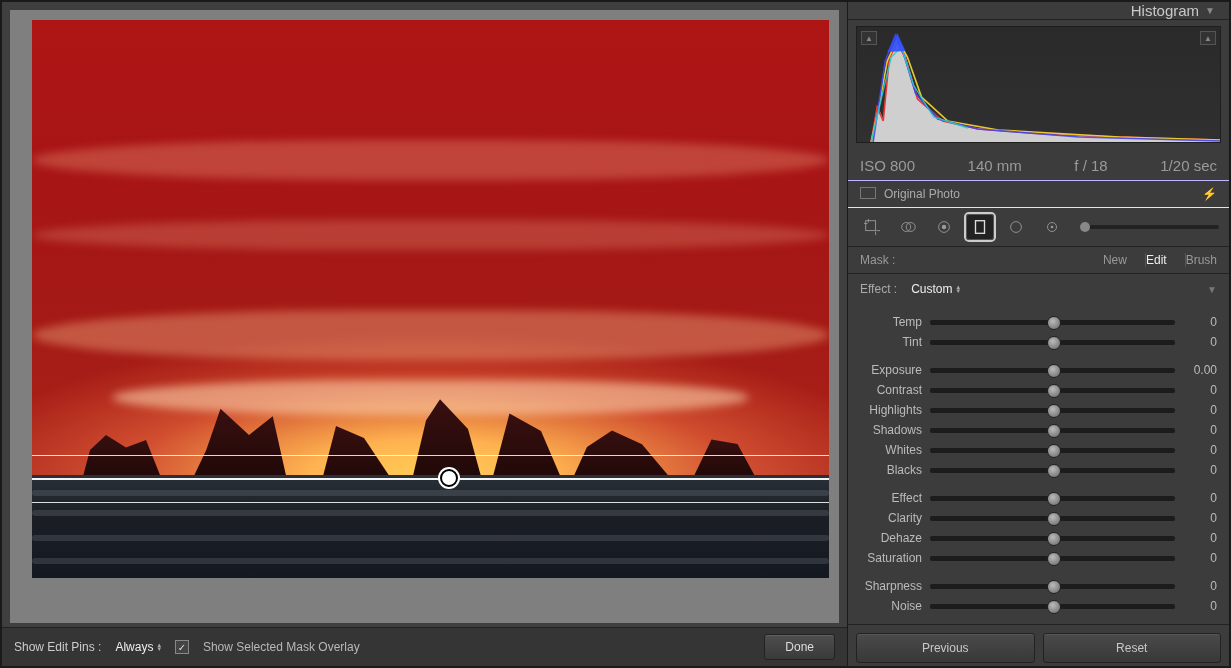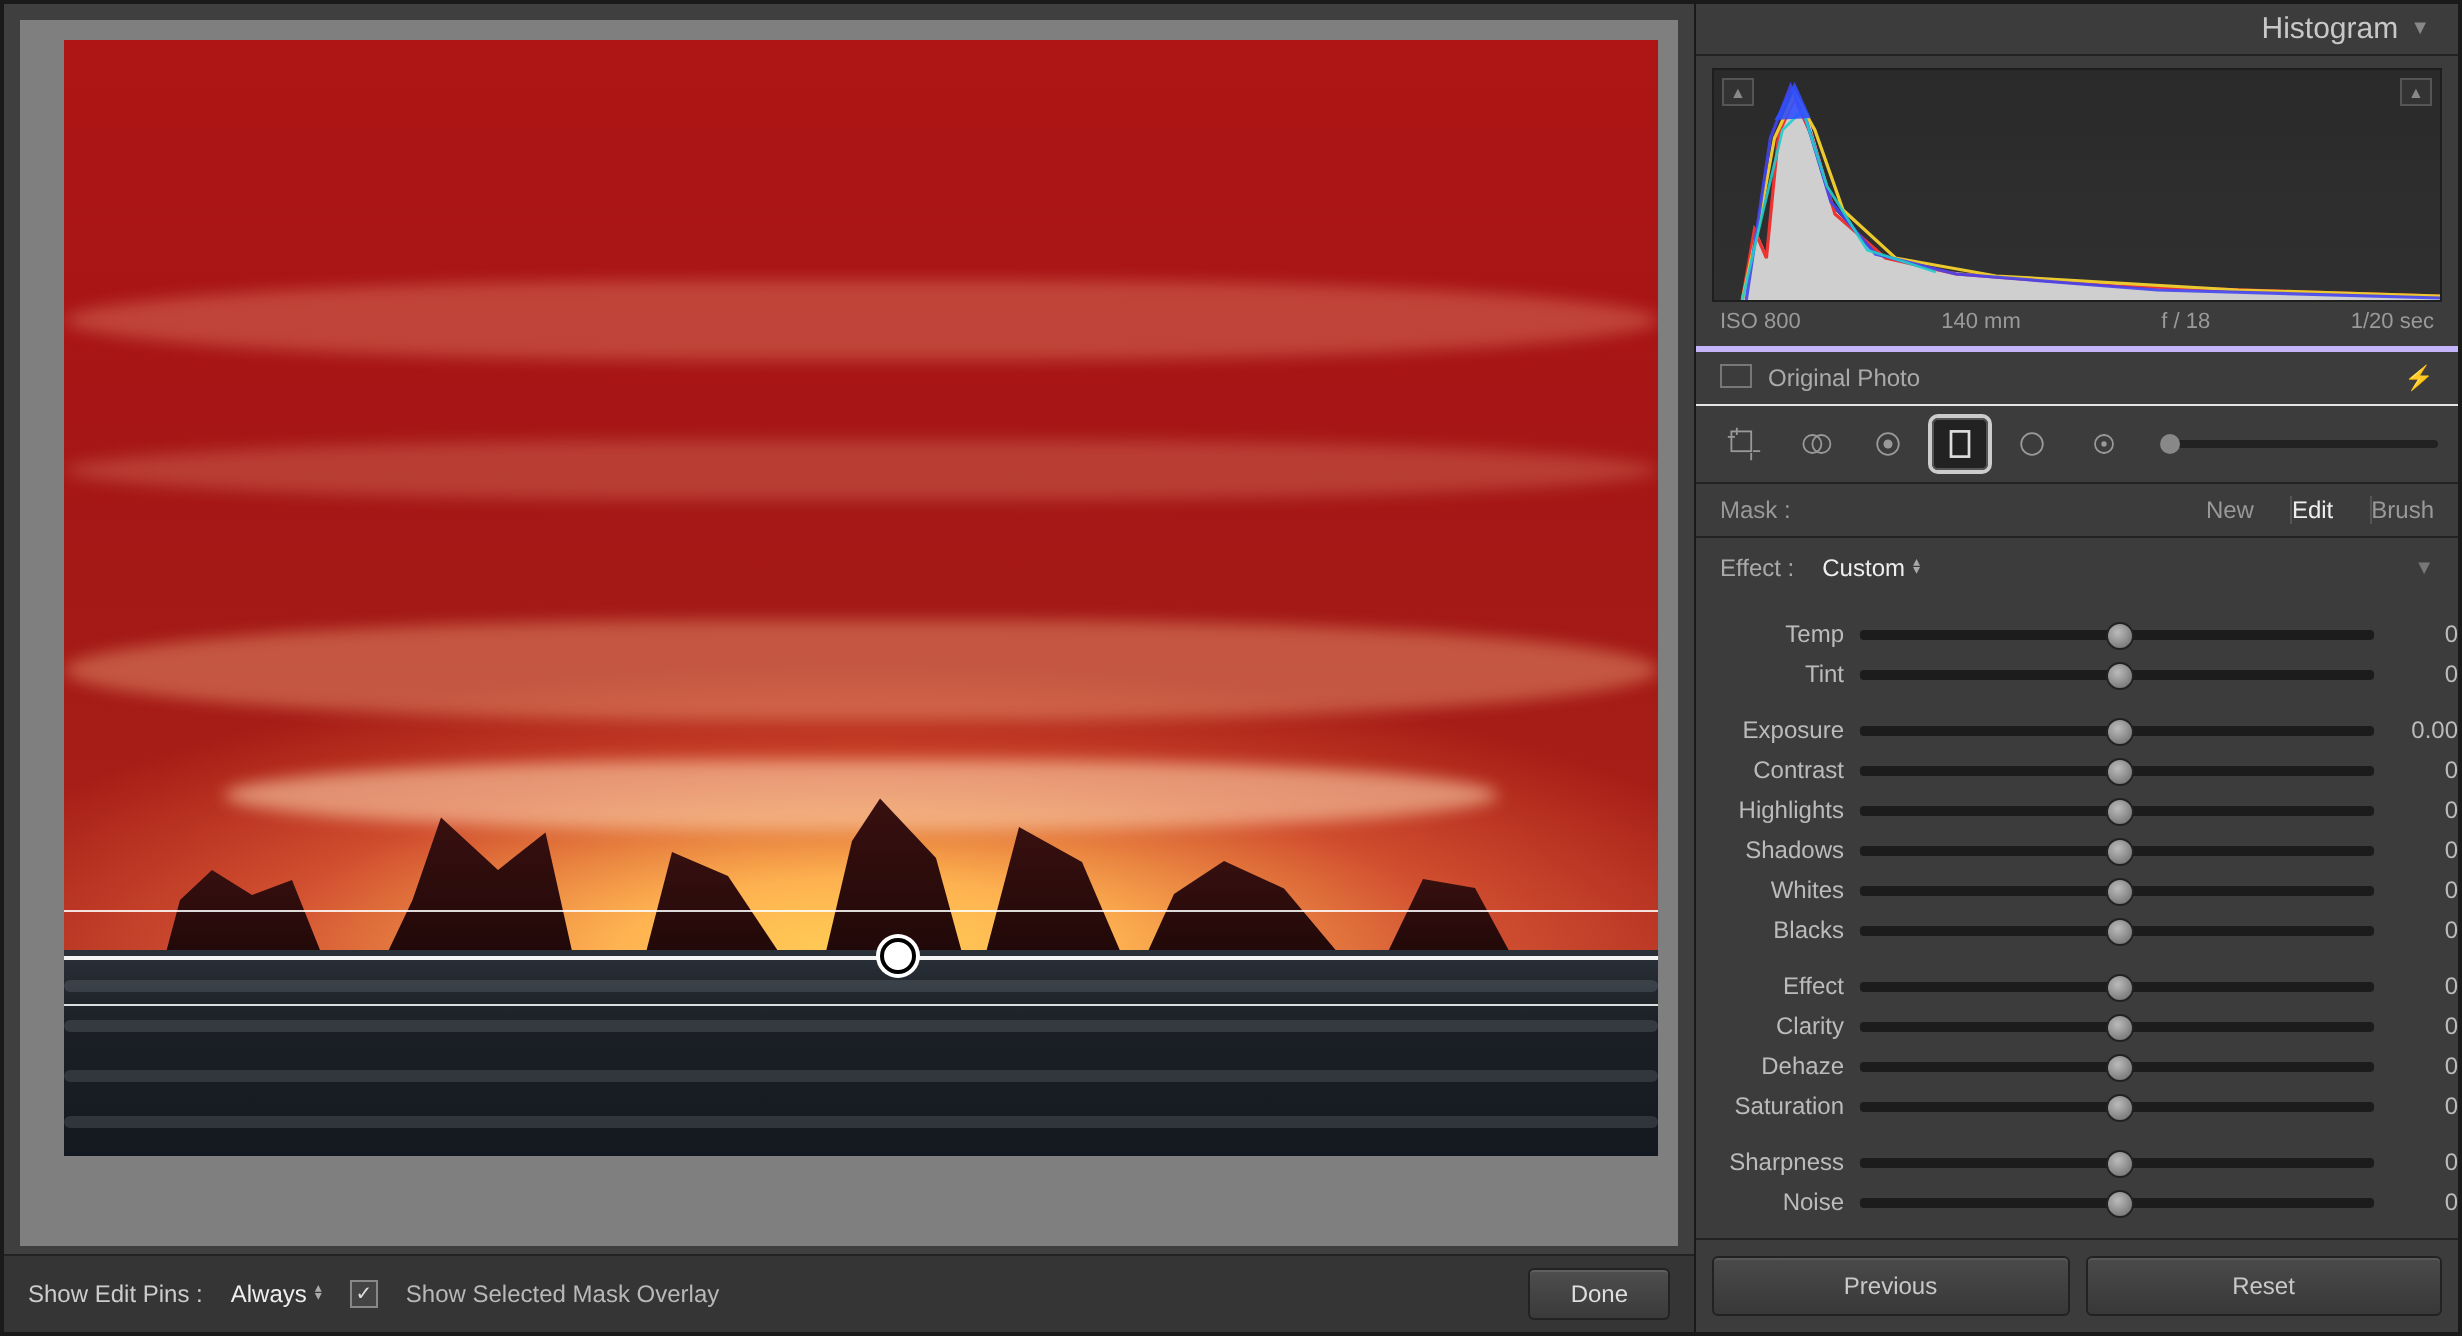--- a/index.html
+++ b/index.html
@@ -44,37 +44,37 @@
   .spacer{flex:1}
   .done{padding:5px 20px;border:1px solid #222;background:linear-gradient(#4e4e4e,#3a3a3a);color:#ddd;border-radius:3px;cursor:pointer;box-shadow:inset 0 1px 0 rgba(255,255,255,.1)}
   
   .right{flex:1;display:flex;flex-direction:column;background:#3c3c3c;border-left:1px solid #1a1a1a}
   .panel-title{height:30px;display:flex;align-items:center;justify-content:flex-end;padding:0 14px;font-size:15px;color:#c8c8c8;border-bottom:1px solid #222}
   .panel-title span.tri{margin-left:6px;font-size:10px;color:#888}
   .histo{height:115px;margin:6px 8px 0 8px;border:1px solid #1e1e1e;position:relative;background:linear-gradient(#2a2a2a,#303030)}
   .histo svg{width:100%;height:100%}
   .clip{position:absolute;top:4px;width:14px;height:12px;border:1px solid #555;background:#333;display:flex;align-items:center;justify-content:center;font-size:8px;color:#888}
   .clip.l{left:4px}.clip.r{right:4px}
-  .meta{display:flex;justify-content:space-between;padding:4px 12px 6px 12px;color:#9a9a9a;font-size:11px;border-bottom:3px solid #c4b5fd}
+  .meta{display:flex;justify-content:space-between;padding:14px 12px 6px 12px;color:#9a9a9a;font-size:15px;border-bottom:1px solid #c4b5fd}
   .orig{display:flex;align-items:flex-start;gap:8px;padding:6px 12px;border-bottom:1px solid #e5e5e5;color:#aaa}
   .orig .box{width:14px;height:10px;border:1px solid #777}
   .orig .bolt{margin-left:auto;color:#888}
   .tools{display:flex;align-items:center;gap:8px;padding:6px 10px;border-bottom:1px solid #222}
   .tool{width:28px;height:26px;border-radius:3px;display:flex;align-items:center;justify-content:center;color:#bbb;cursor:pointer}
   .tool.active{background:#222;box-shadow:inset 0 0 0 1px #555, 0 0 0 2px #ccc}
   .tool svg{width:18px;height:18px}
   .amount{flex:1;height:4px;background:#222;margin-left:6px;position:relative;border-radius:2px}
   .amount .thumb{position:absolute;top:-3px;left:0;width:10px;height:10px;border-radius:50%;background:#888}
   .tabs{display:flex;align-items:center;padding:6px 12px;border-bottom:1px solid #222;color:#999}
   .tabs .t{cursor:pointer}
   .tabs .t.active{color:#eee}
   .tabs .sep{width:1px;height:14px;background:#555;margin-left:18px}
   .effect{display:flex;align-items:center;gap:14px;padding:8px 12px;color:#aaa}
   .effect .tri2{margin-left:auto;color:#777;font-size:10px}
-  .sliders{padding:0 0 8px 12px}
+  .sliders{padding:0 12px 8px 12px}
   .group{margin-top:8px}
   .row{display:flex;align-items:center;height:20px;gap:8px}
   .row .name{width:62px;text-align:right;color:#bbb;font-size:12px}
   .row .track{flex:1;height:5px;border-radius:2px;position:relative;background:#1c1c1c}
   .row .thumb{position:absolute;top:-4px;left:50%;margin-left:-6px;width:12px;height:12px;background:radial-gradient(circle at 40% 35%,#bbb,#666);border-radius:50%;border:1px solid #222}
   .row .val{width:34px;text-align:right;color:#bbb;font-size:12px}
   .grad-temp{background:linear-gradient(90deg,#2b6bd4,#888 50%,#e6c235)}
   .grad-tint{background:linear-gradient(90deg,#2fae3d,#888 50%,#c442c4)}
   .grad-sat{background:linear-gradient(90deg,#777 0%,#777 50%,#e33 55%,#ec3 65%,#3c3 75%,#3cc 85%,#33e 92%,#c3c 100%)}
   .buttons{display:flex;gap:8px;padding:8px;margin-top:auto;border-top:1px solid #222}

